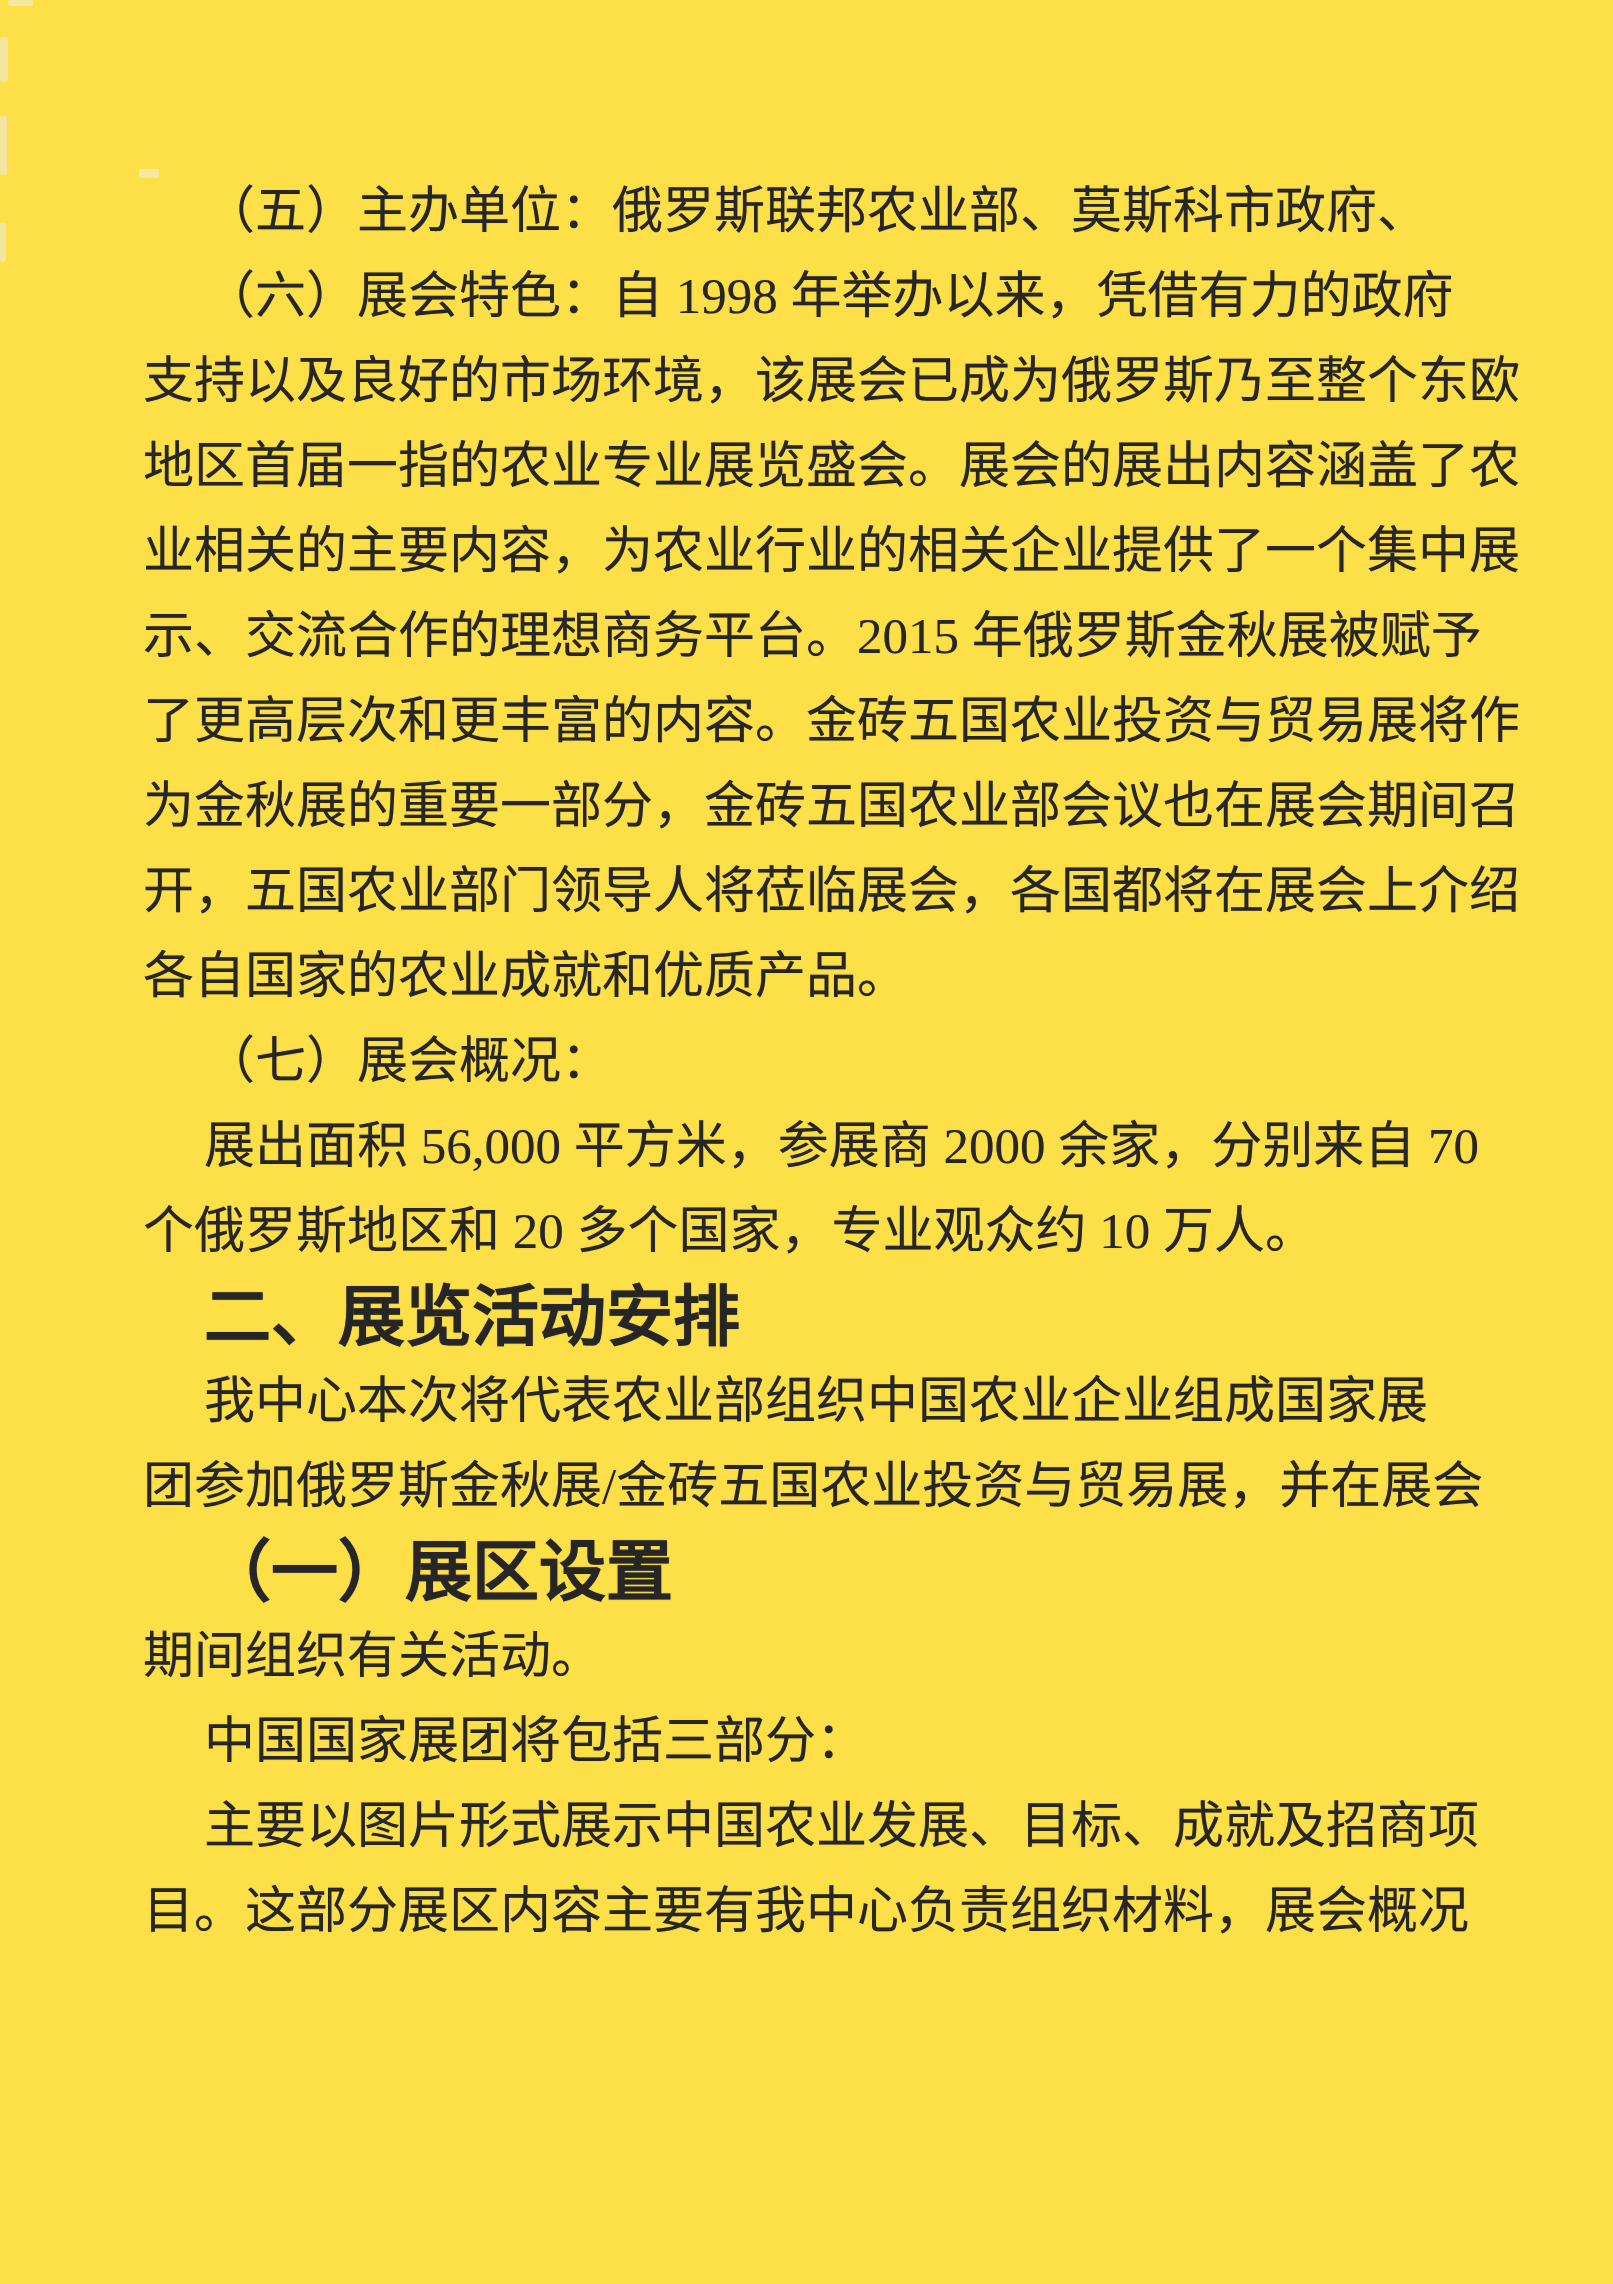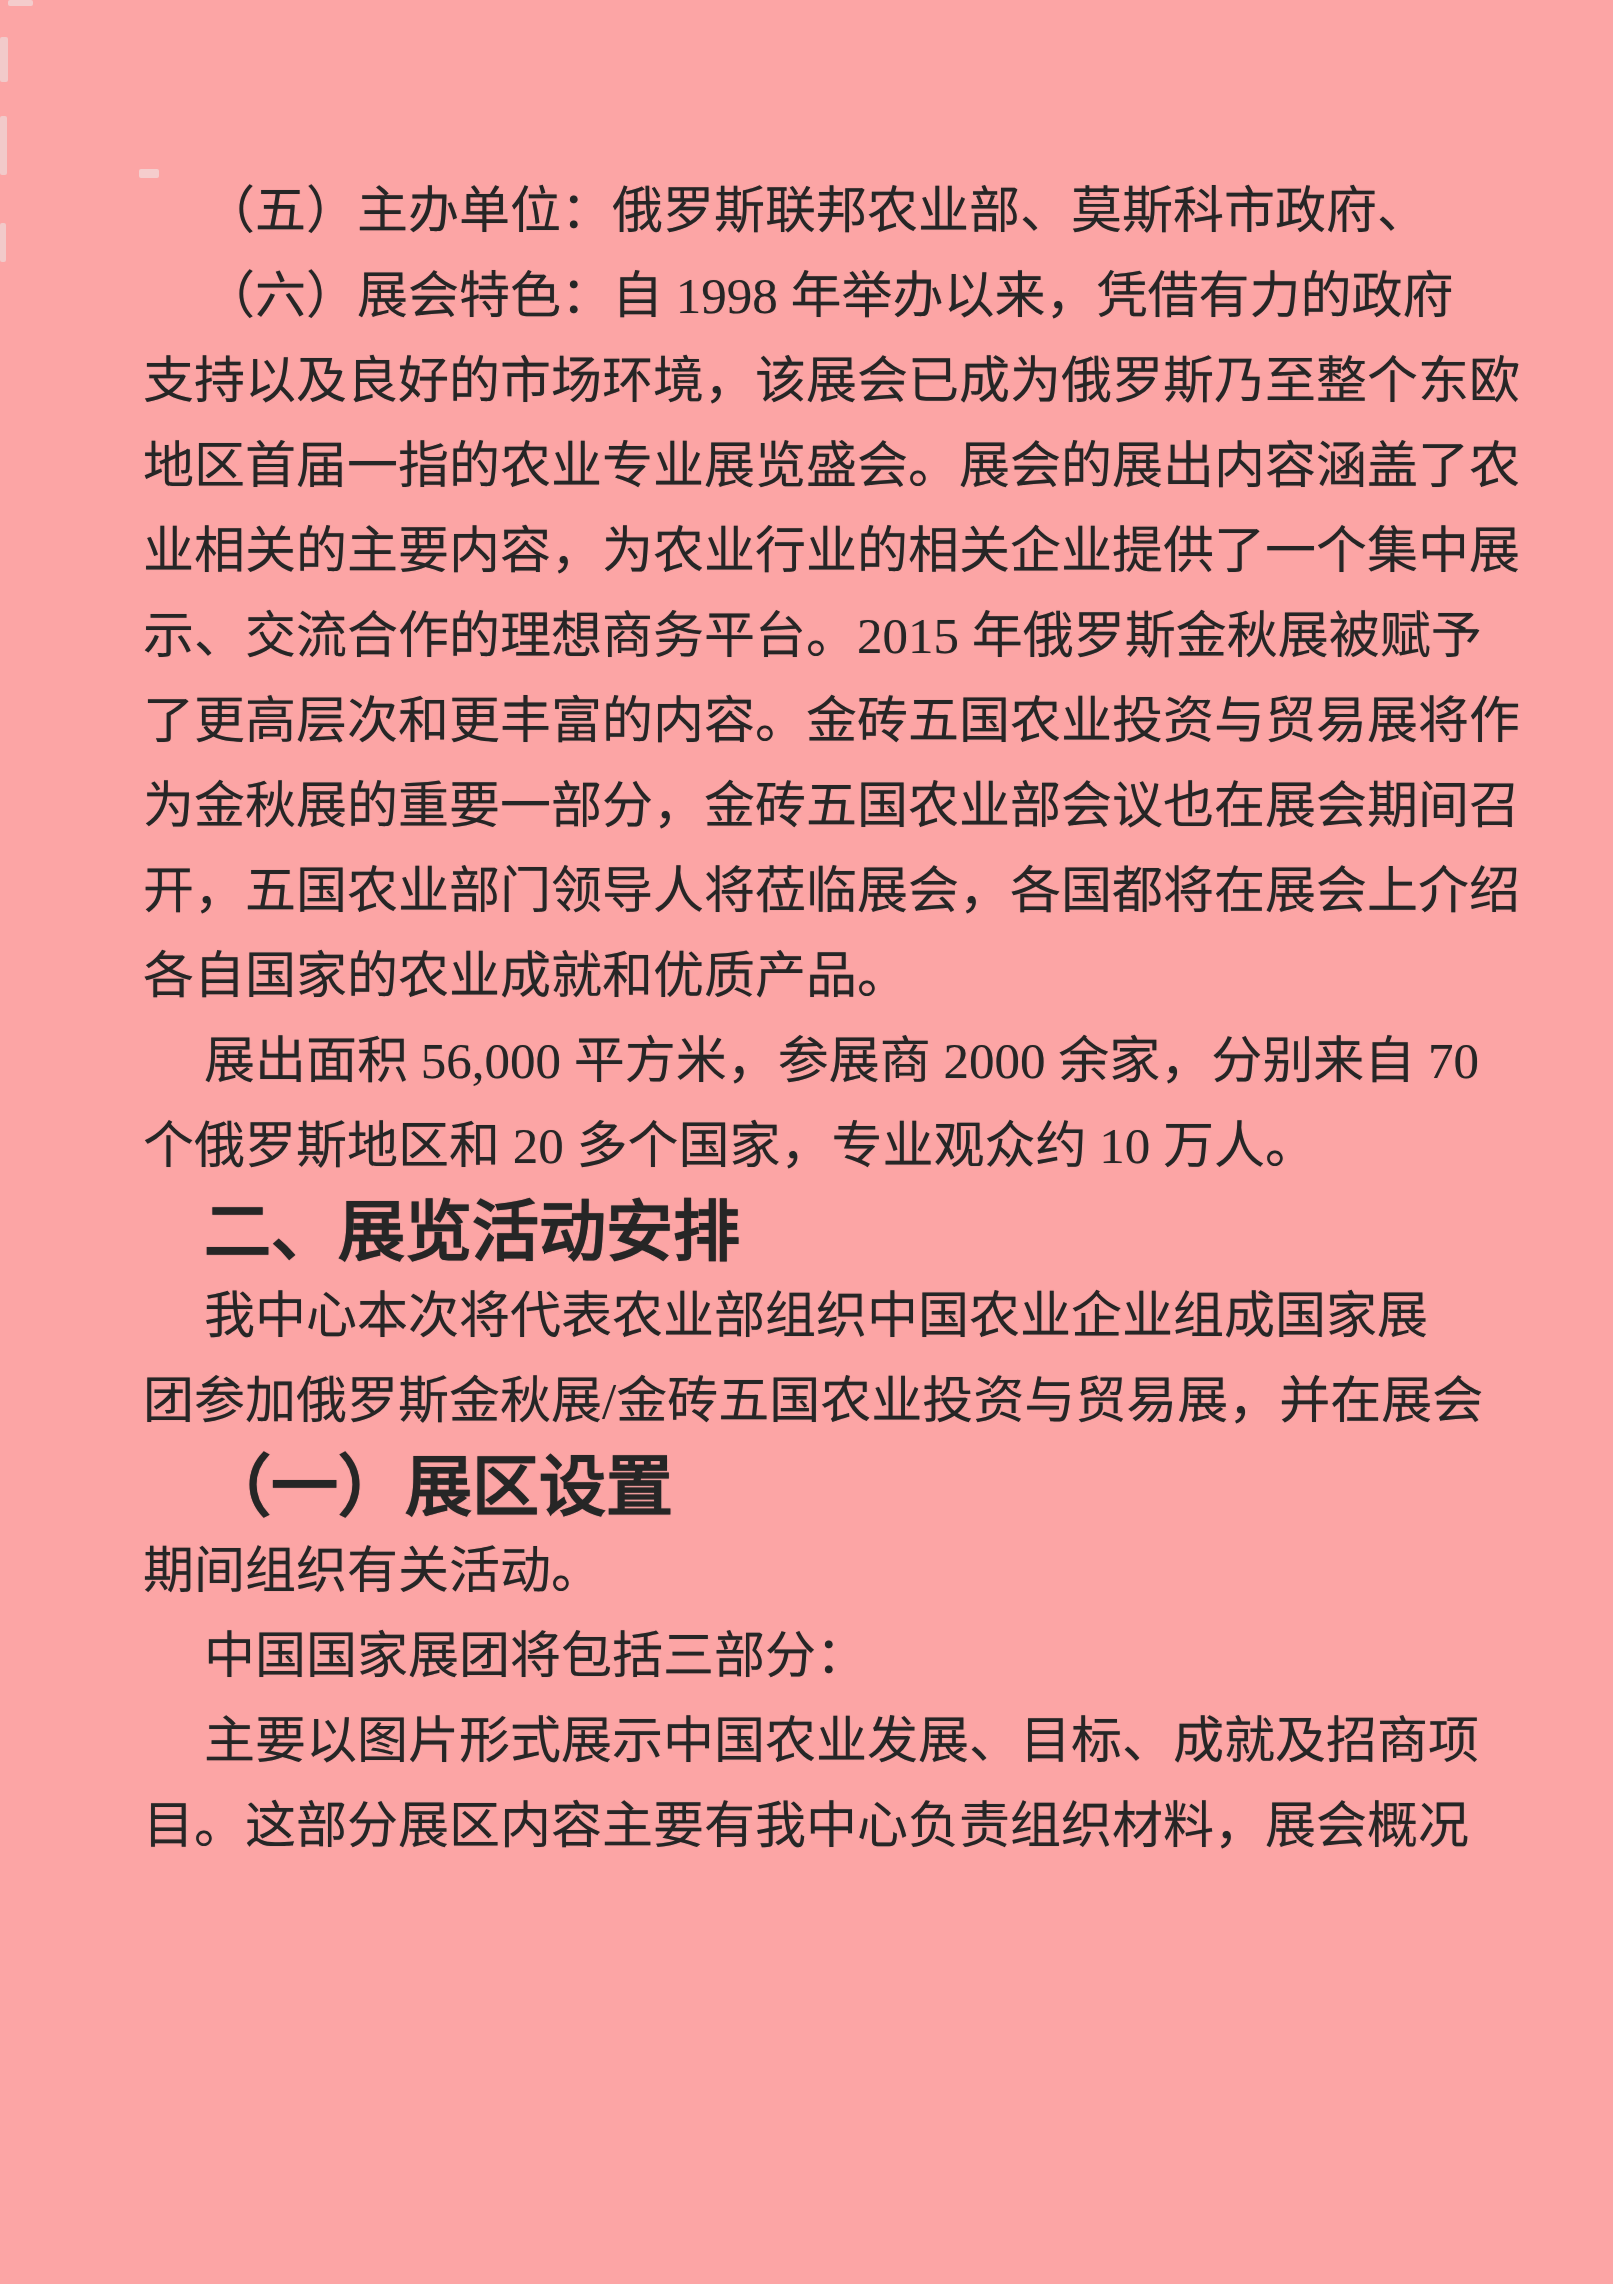--- a/index.html
+++ b/index.html
@@ -1,20 +1,20 @@
 <!DOCTYPE html>
 <html lang="zh-CN"><head>
 <meta charset="utf-8">
 <style>
   html,body { margin:0; padding:0; background:#e8e8e8; }
   .page {
     position:relative;
     width:1613px; height:2285px;
     margin:0 auto;
-    background:#fca5a5;
+    background:#fde047;
     overflow:hidden;
     color:#262626;
     font-family:"Liberation Serif","DejaVu Serif",serif;
   }
   .content {
     position:absolute;
     left:143px; top:163px;
     width:1333px;
   }
   .line {
@@ -54,20 +54,21 @@
     <div class="line indent">（五）主办单位：俄罗斯联邦农业部、莫斯科市政府、</div>
     <div class="line indent">（六）展会特色：自 1998 年举办以来，凭借有力的政府</div>
     <div class="line">支持以及良好的市场环境，该展会已成为俄罗斯乃至整个东欧</div>
     <div class="line">地区首届一指的农业专业展览盛会。展会的展出内容涵盖了农</div>
     <div class="line">业相关的主要内容，为农业行业的相关企业提供了一个集中展</div>
     <div class="line">示、交流合作的理想商务平台。2015 年俄罗斯金秋展被赋予</div>
     <div class="line">了更高层次和更丰富的内容。金砖五国农业投资与贸易展将作</div>
     <div class="line">为金秋展的重要一部分，金砖五国农业部会议也在展会期间召</div>
     <div class="line">开，五国农业部门领导人将莅临展会，各国都将在展会上介绍</div>
     <div class="line">各自国家的农业成就和优质产品。</div>
+    <div class="line indent">（七）展会概况：</div>
     <div class="line indent">展出面积 56,000 平方米，参展商 2000 余家，分别来自 70</div>
     <div class="line">个俄罗斯地区和 20 多个国家，专业观众约 10 万人。</div>
     <div class="line indent hei">二、展览活动安排</div>
     <div class="line indent">我中心本次将代表农业部组织中国农业企业组成国家展</div>
     <div class="line">团参加俄罗斯金秋展/金砖五国农业投资与贸易展，并在展会</div>
     <div class="line indent hei">（一）展区设置</div>
     <div class="line">期间组织有关活动。</div>
     <div class="line indent">中国国家展团将包括三部分：</div>
     <div class="line indent">主要以图片形式展示中国农业发展、目标、成就及招商项</div>
     <div class="line">目。这部分展区内容主要有我中心负责组织材料，展会概况</div>

